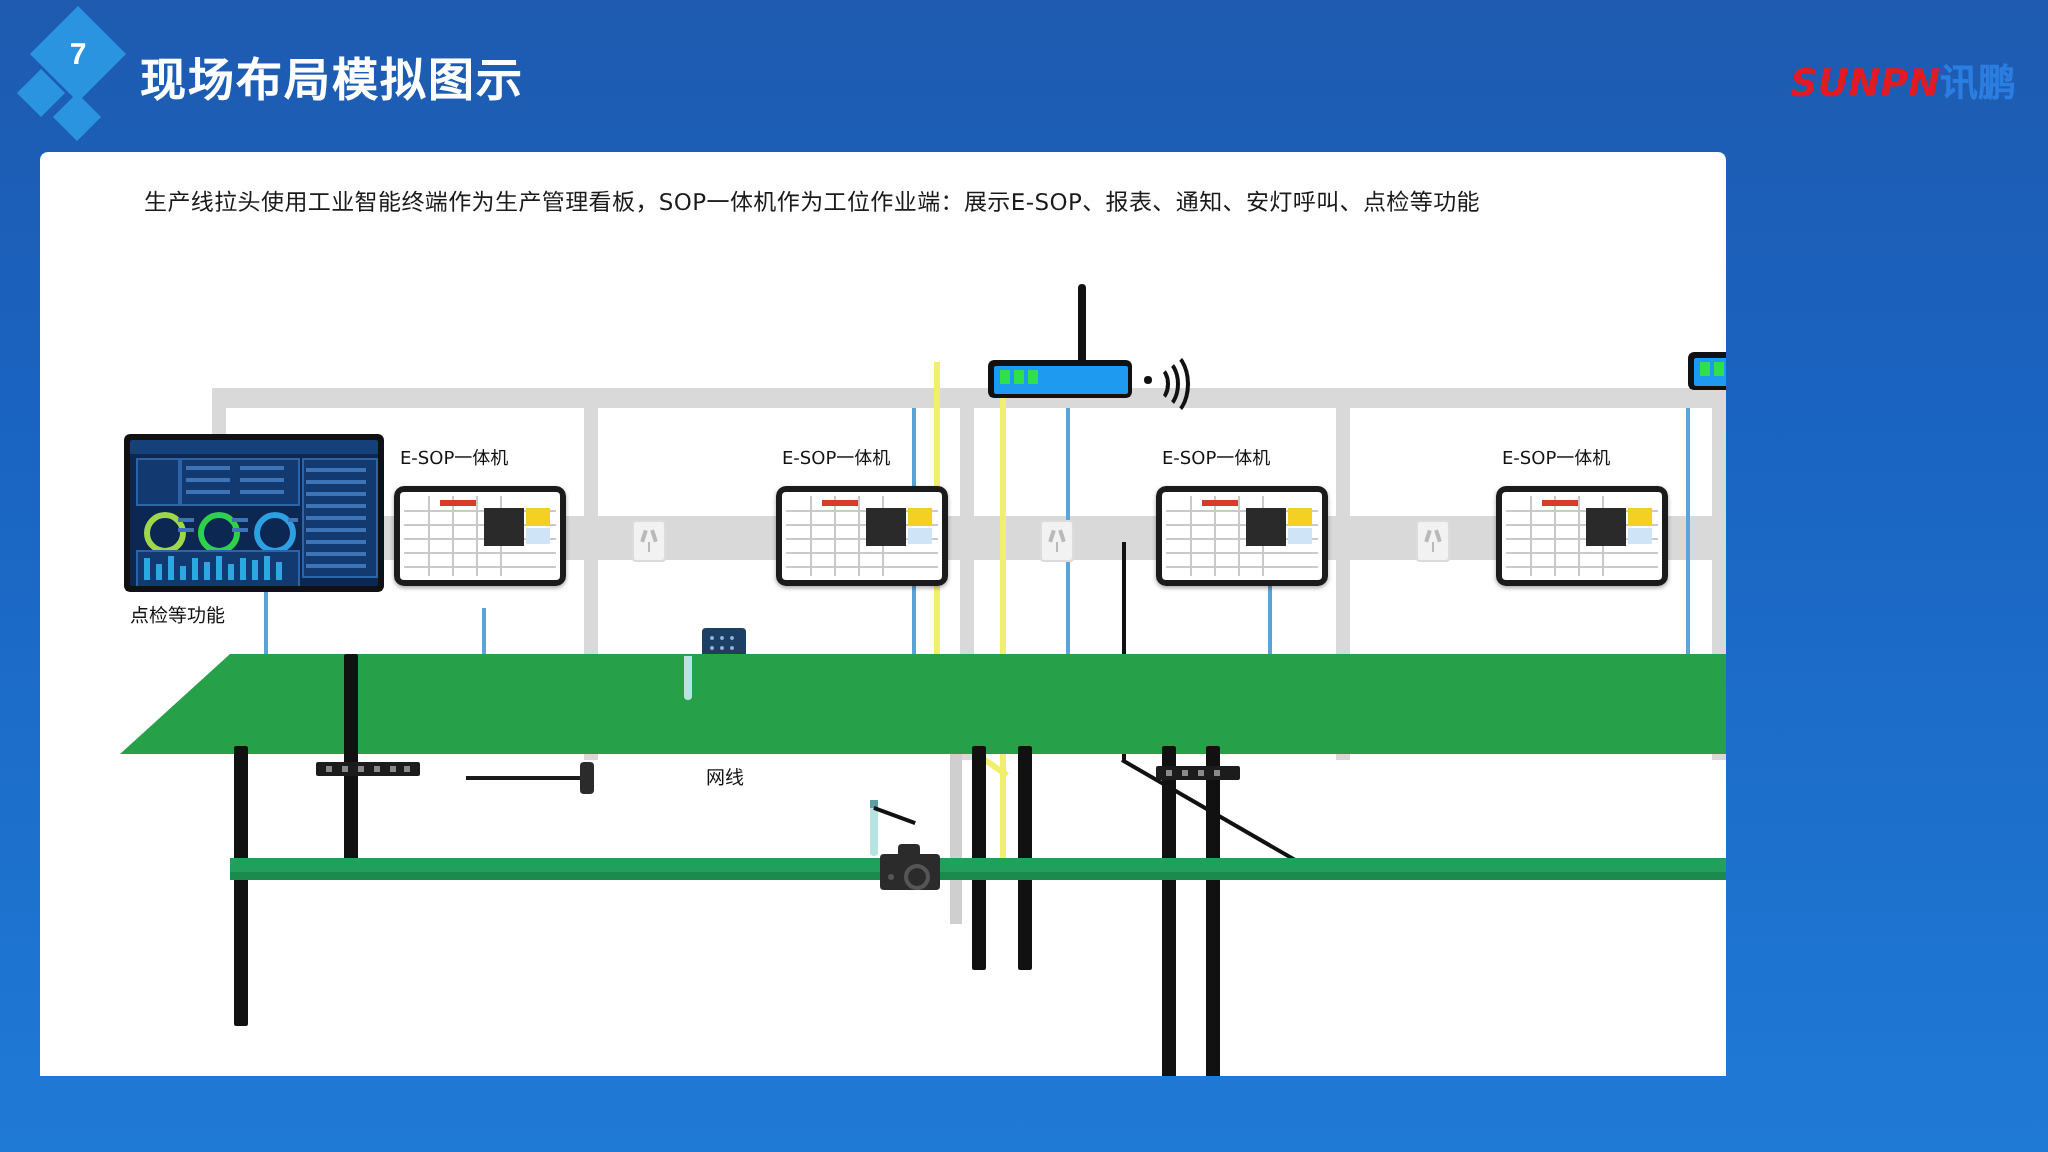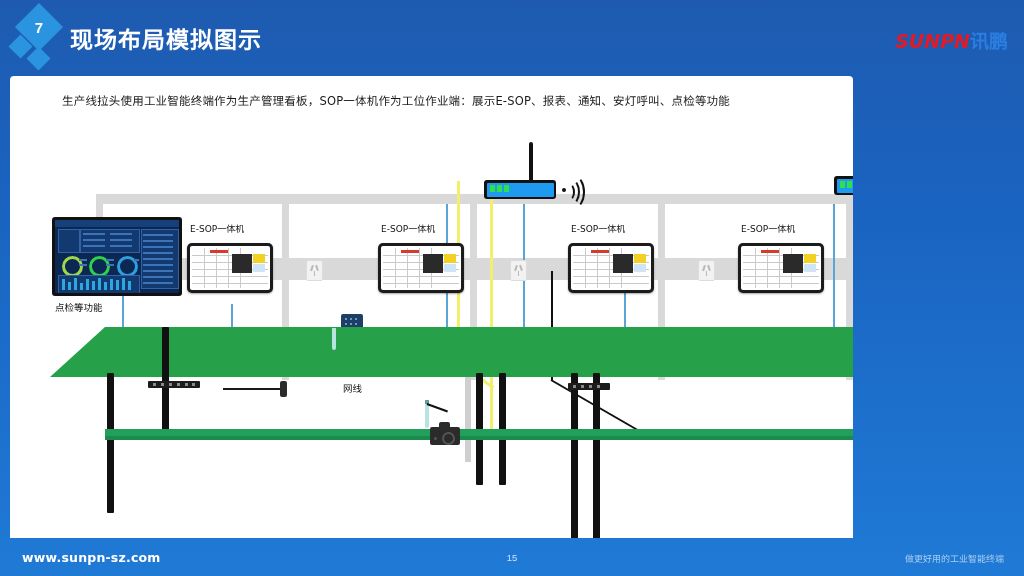--- a/index.html
+++ b/index.html
@@ -38,21 +38,21 @@
   }
   #logo{
     position:absolute;right:16px;top:26px;
     font-size:19px;font-weight:bold;letter-spacing:0px;
     white-space:nowrap;
   }
   #logo .sunpn{color:#e01b24;font-style:italic;font-family:"DejaVu Sans",sans-serif;}
   #logo .cn{color:#2b7ee0;}
   
   #canvas{
-    position:absolute;left:10px;top:76px;width:843px;height:462px;
+    position:absolute;left:20px;top:76px;width:843px;height:462px;
     background:#ffffff;
     border-radius:4px 4px 0 0;
     overflow:hidden;
   }
   #subtitle{
     position:absolute;left:52px;top:16px;
     font-size:11.5px;color:#1a1a1a;letter-spacing:.2px;white-space:nowrap;
     font-family:"DejaVu Sans","Liberation Sans",sans-serif;
   }
   
@@ -525,19 +525,14 @@
       </div>
       <div class="probe" style="left:415px;top:326px;height:26px;"></div>
       <div class="probe-cap" style="left:415px;top:324px;"></div>
       <div class="cable cable-k" style="left:417px;top:327px;width:22px;height:1.6px;transform:rotate(20deg);transform-origin:left center;"></div>
 
       <div class="probe" style="left:322px;top:252px;height:22px;background:#b7e3e0;"></div>
 
     </div>
   </div>
 
-  <div id="footer">
-    <div id="footer-url">www.sunpn-sz.com</div>
-    <div id="footer-page">15</div>
-    <div id="footer-slogan">做更好用的工业智能终端</div>
-  </div>
 
 </div>
 
 </body></html>

